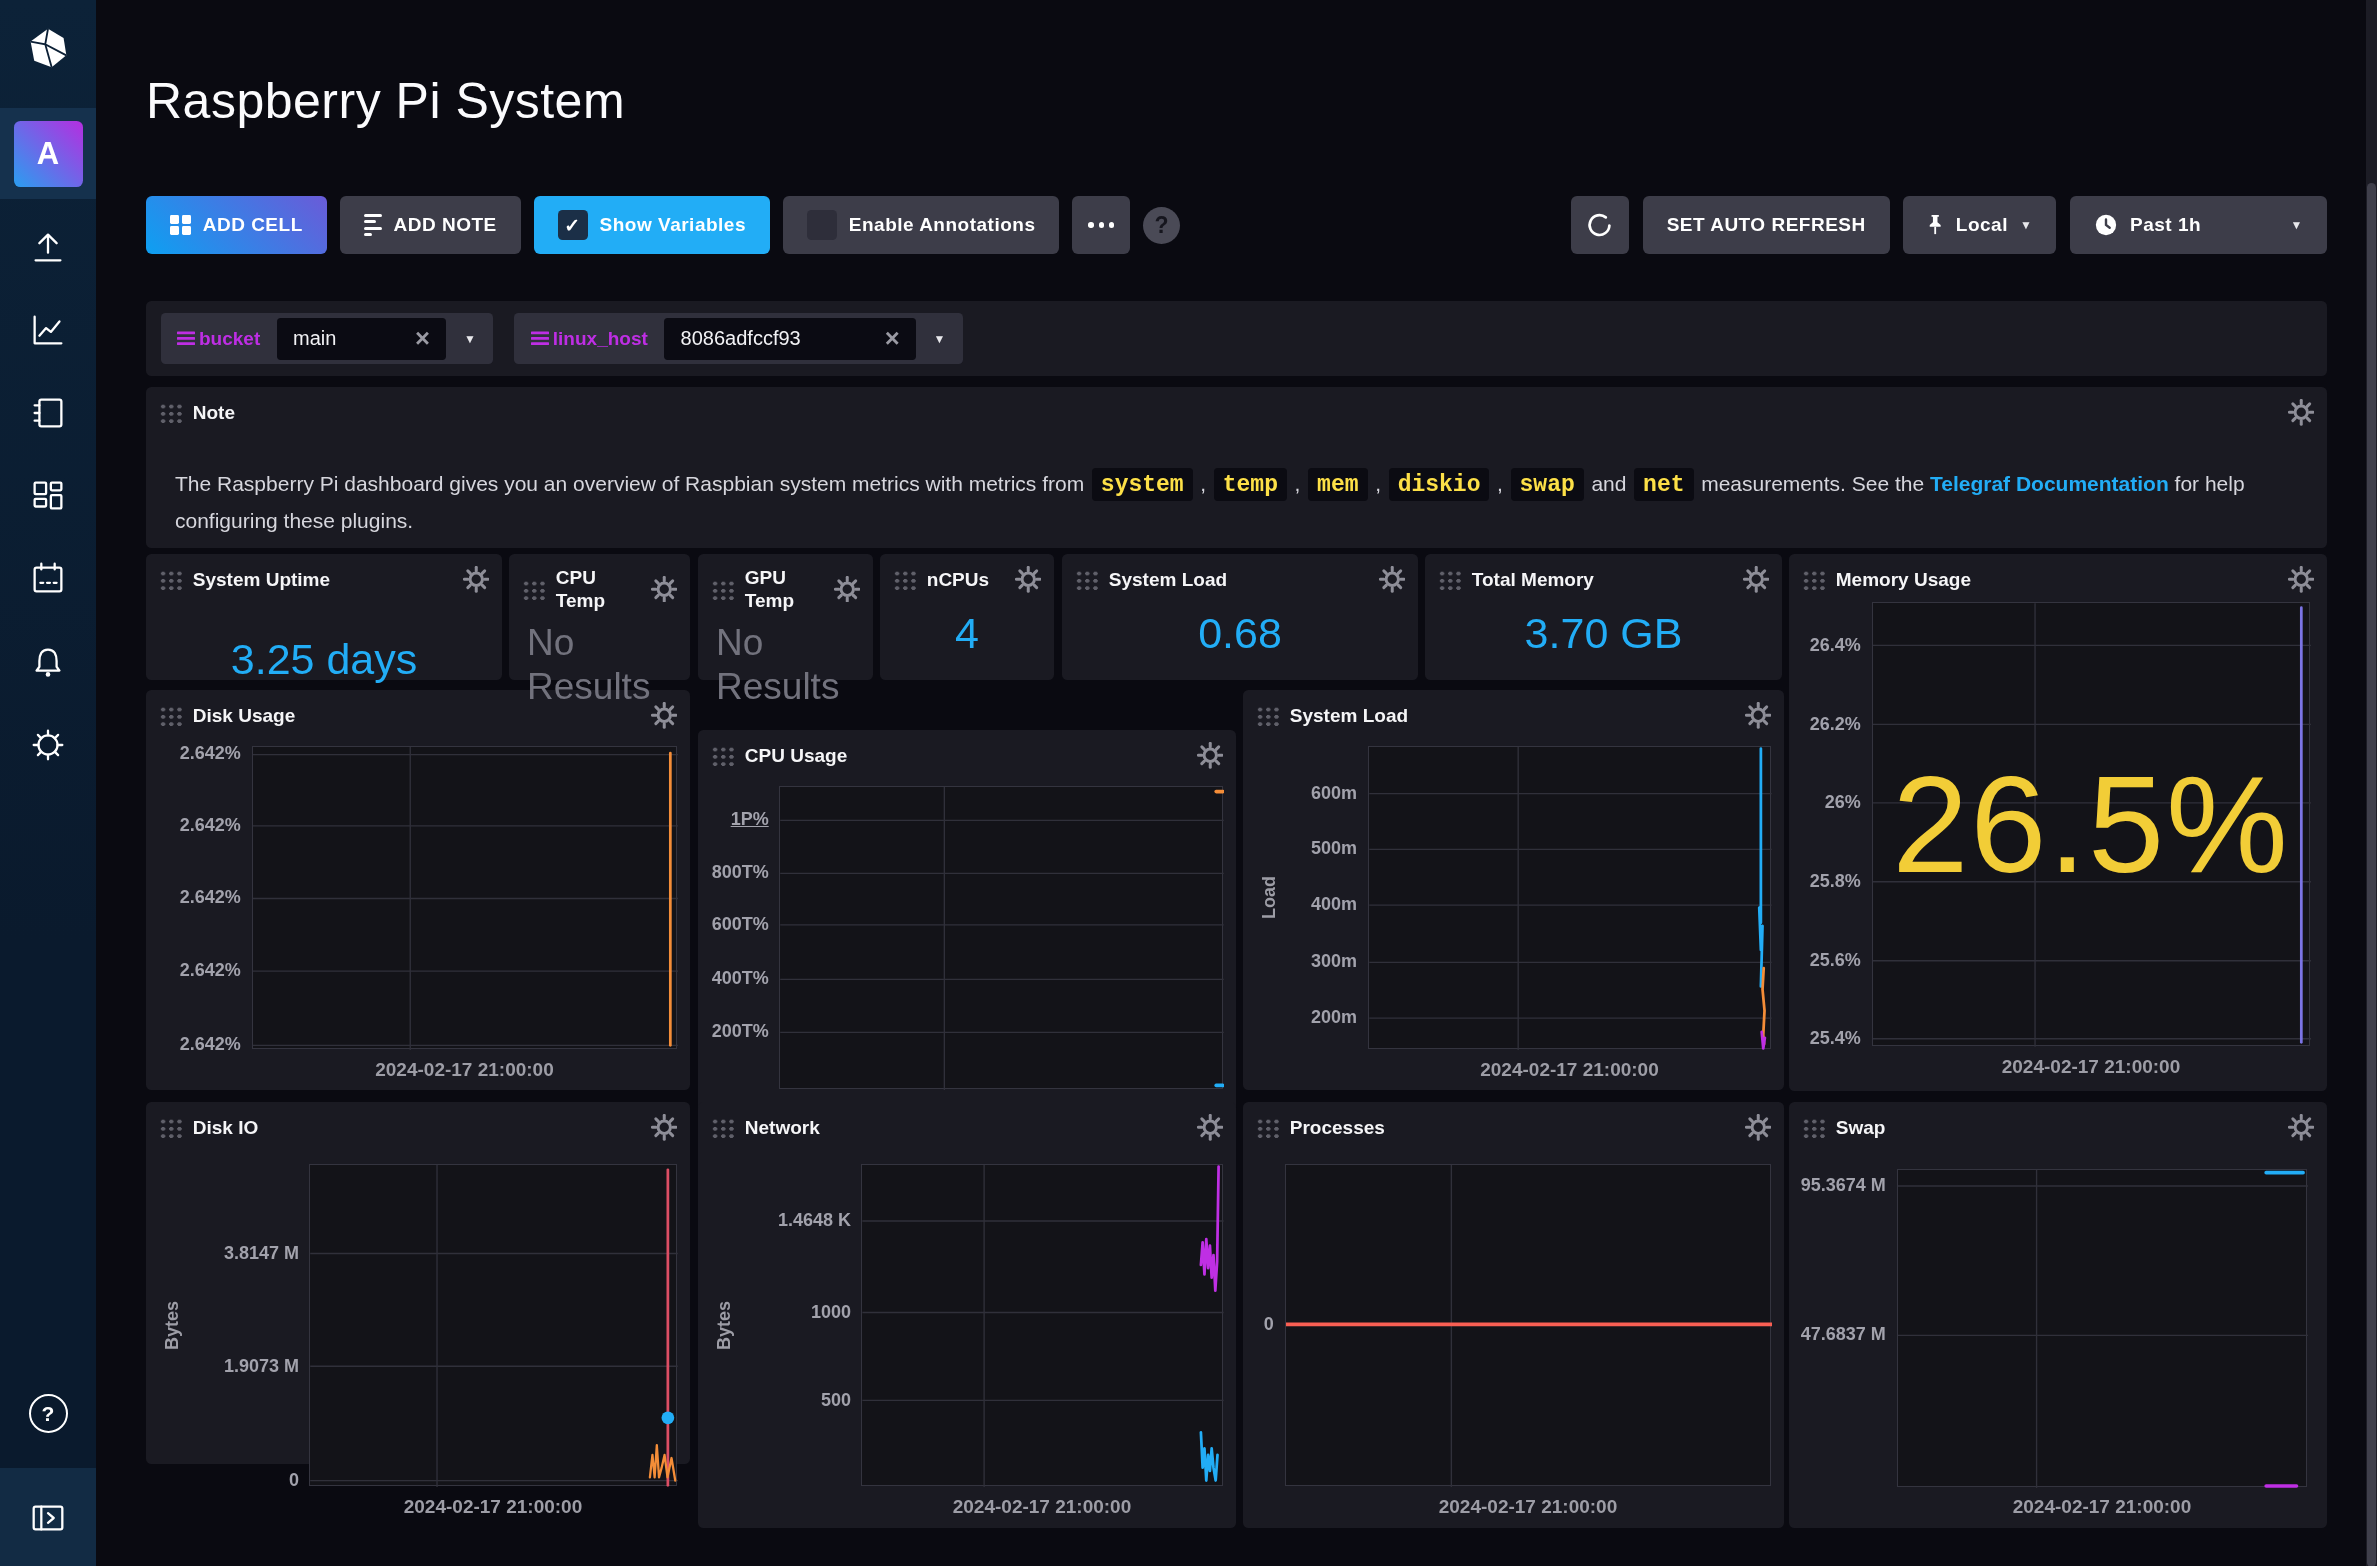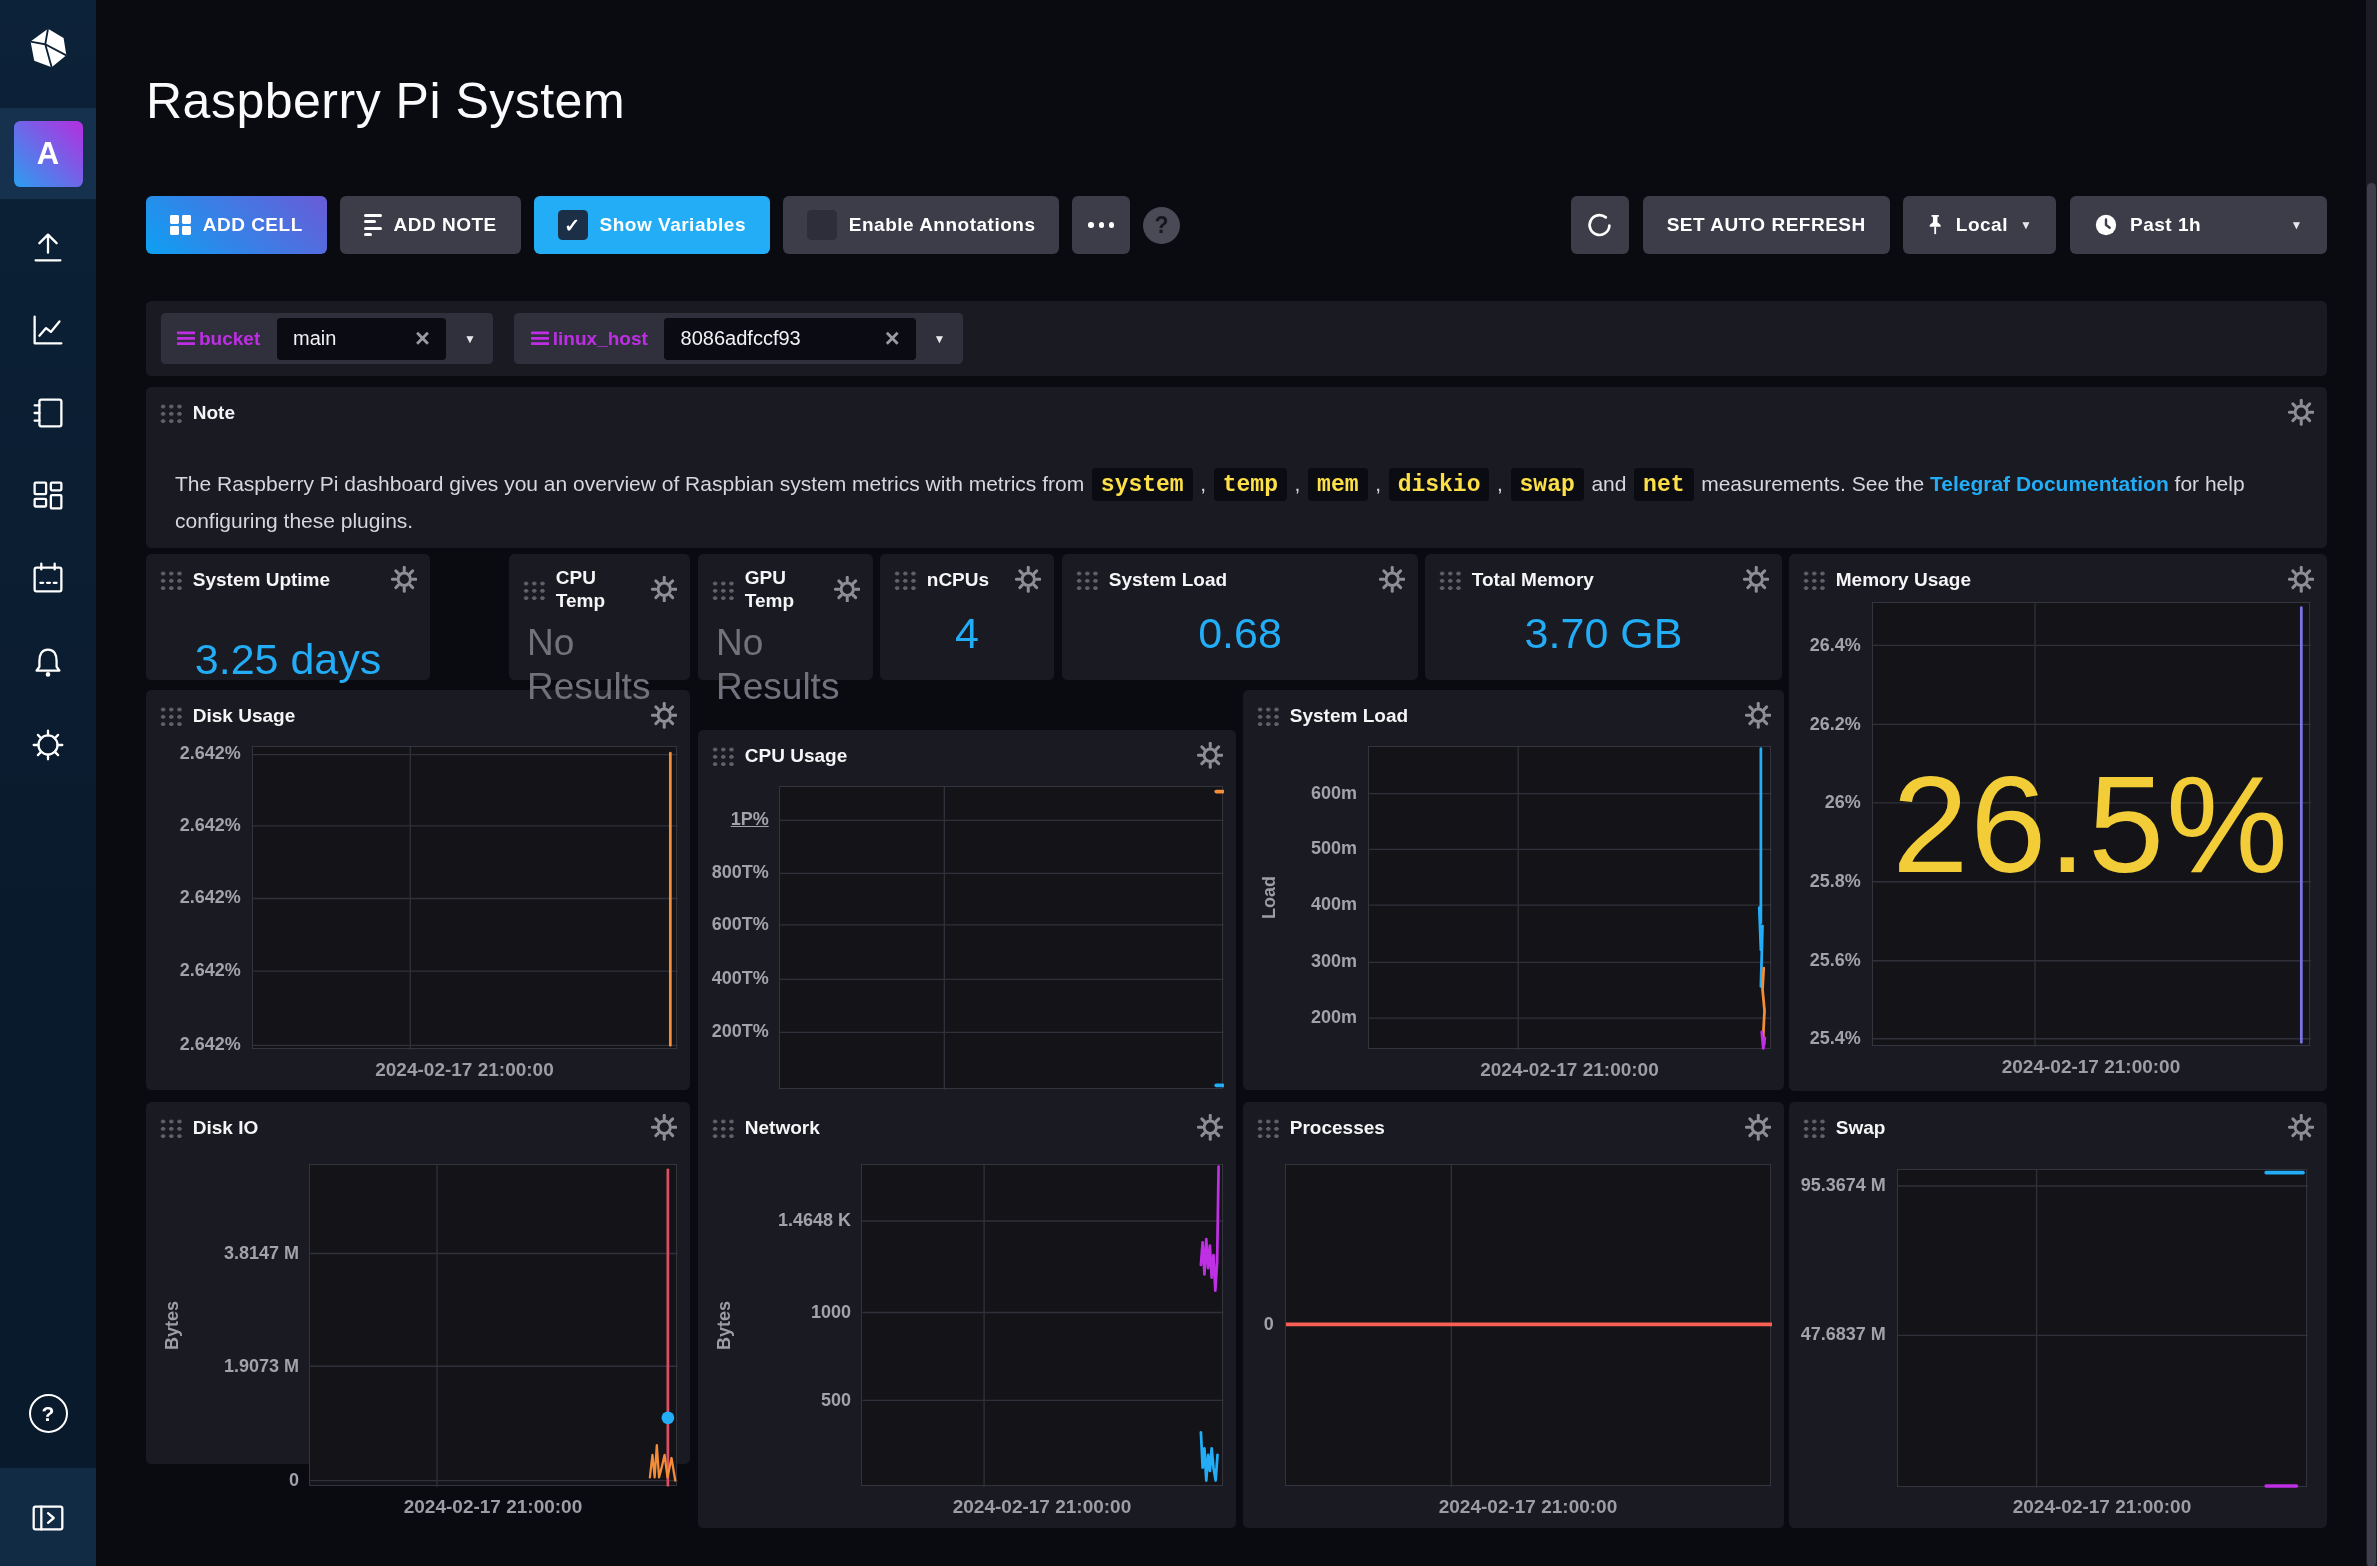--- a/index.html
+++ b/index.html
@@ -297,21 +297,21 @@
               <line x1="5.5" y1="15.000000000000002" x2="1.5" y2="15.000000000000002"></line>
               <line x1="8.282485578727798" y1="8.2824855787278" x2="5.454058453981606" y2="5.4540584539816095"></line>
               <line x1="14.999999999999998" y1="5.5" x2="14.999999999999998" y2="1.5"></line>
               <line x1="21.7175144212722" y1="8.282485578727798" x2="24.54594154601839" y2="5.454058453981606"></line>
             </g>
           </svg>
         </span>
       </div>
       <div class="note-body"><span>The Raspberry Pi dashboard gives you an overview of Raspbian system metrics with metrics from </span><code class="chip">system</code><span> , </span><code class="chip">temp</code><span> , </span><code class="chip">mem</code><span> , </span><code class="chip">diskio</code><span> , </span><code class="chip">swap</code><span> and </span><code class="chip">net</code><span> measurements. See the </span><a class="note-link" href="#">Telegraf Documentation</a><span> for help configuring these plugins.</span></div>
     </div>
-    <div class="panel" style="left: 146px; top: 554px; width: 284px; height: 126px; gap: 48px;">
+    <div class="panel" style="left: 146px; top: 554px; width: 356px; height: 126px; gap: 48px;">
       <div class="panel-header">
         <span class="drag"></span>
         <div class="panel-title">System Uptime</div>
         <span class="gear-btn">
           <svg width="26.5" height="26.5" viewBox="0 0 30 30">
     <g stroke="#8e8e98" stroke-width="3.4" fill="none" stroke-linecap="round">
               <circle cx="15" cy="15" r="7"></circle>
               <line x1="24.5" y1="15" x2="28.5" y2="15"></line>
               <line x1="21.717514421272202" y1="21.7175144212722" x2="24.54594154601839" y2="24.54594154601839"></line>
               <line x1="15" y1="24.5" x2="15" y2="28.5"></line>

